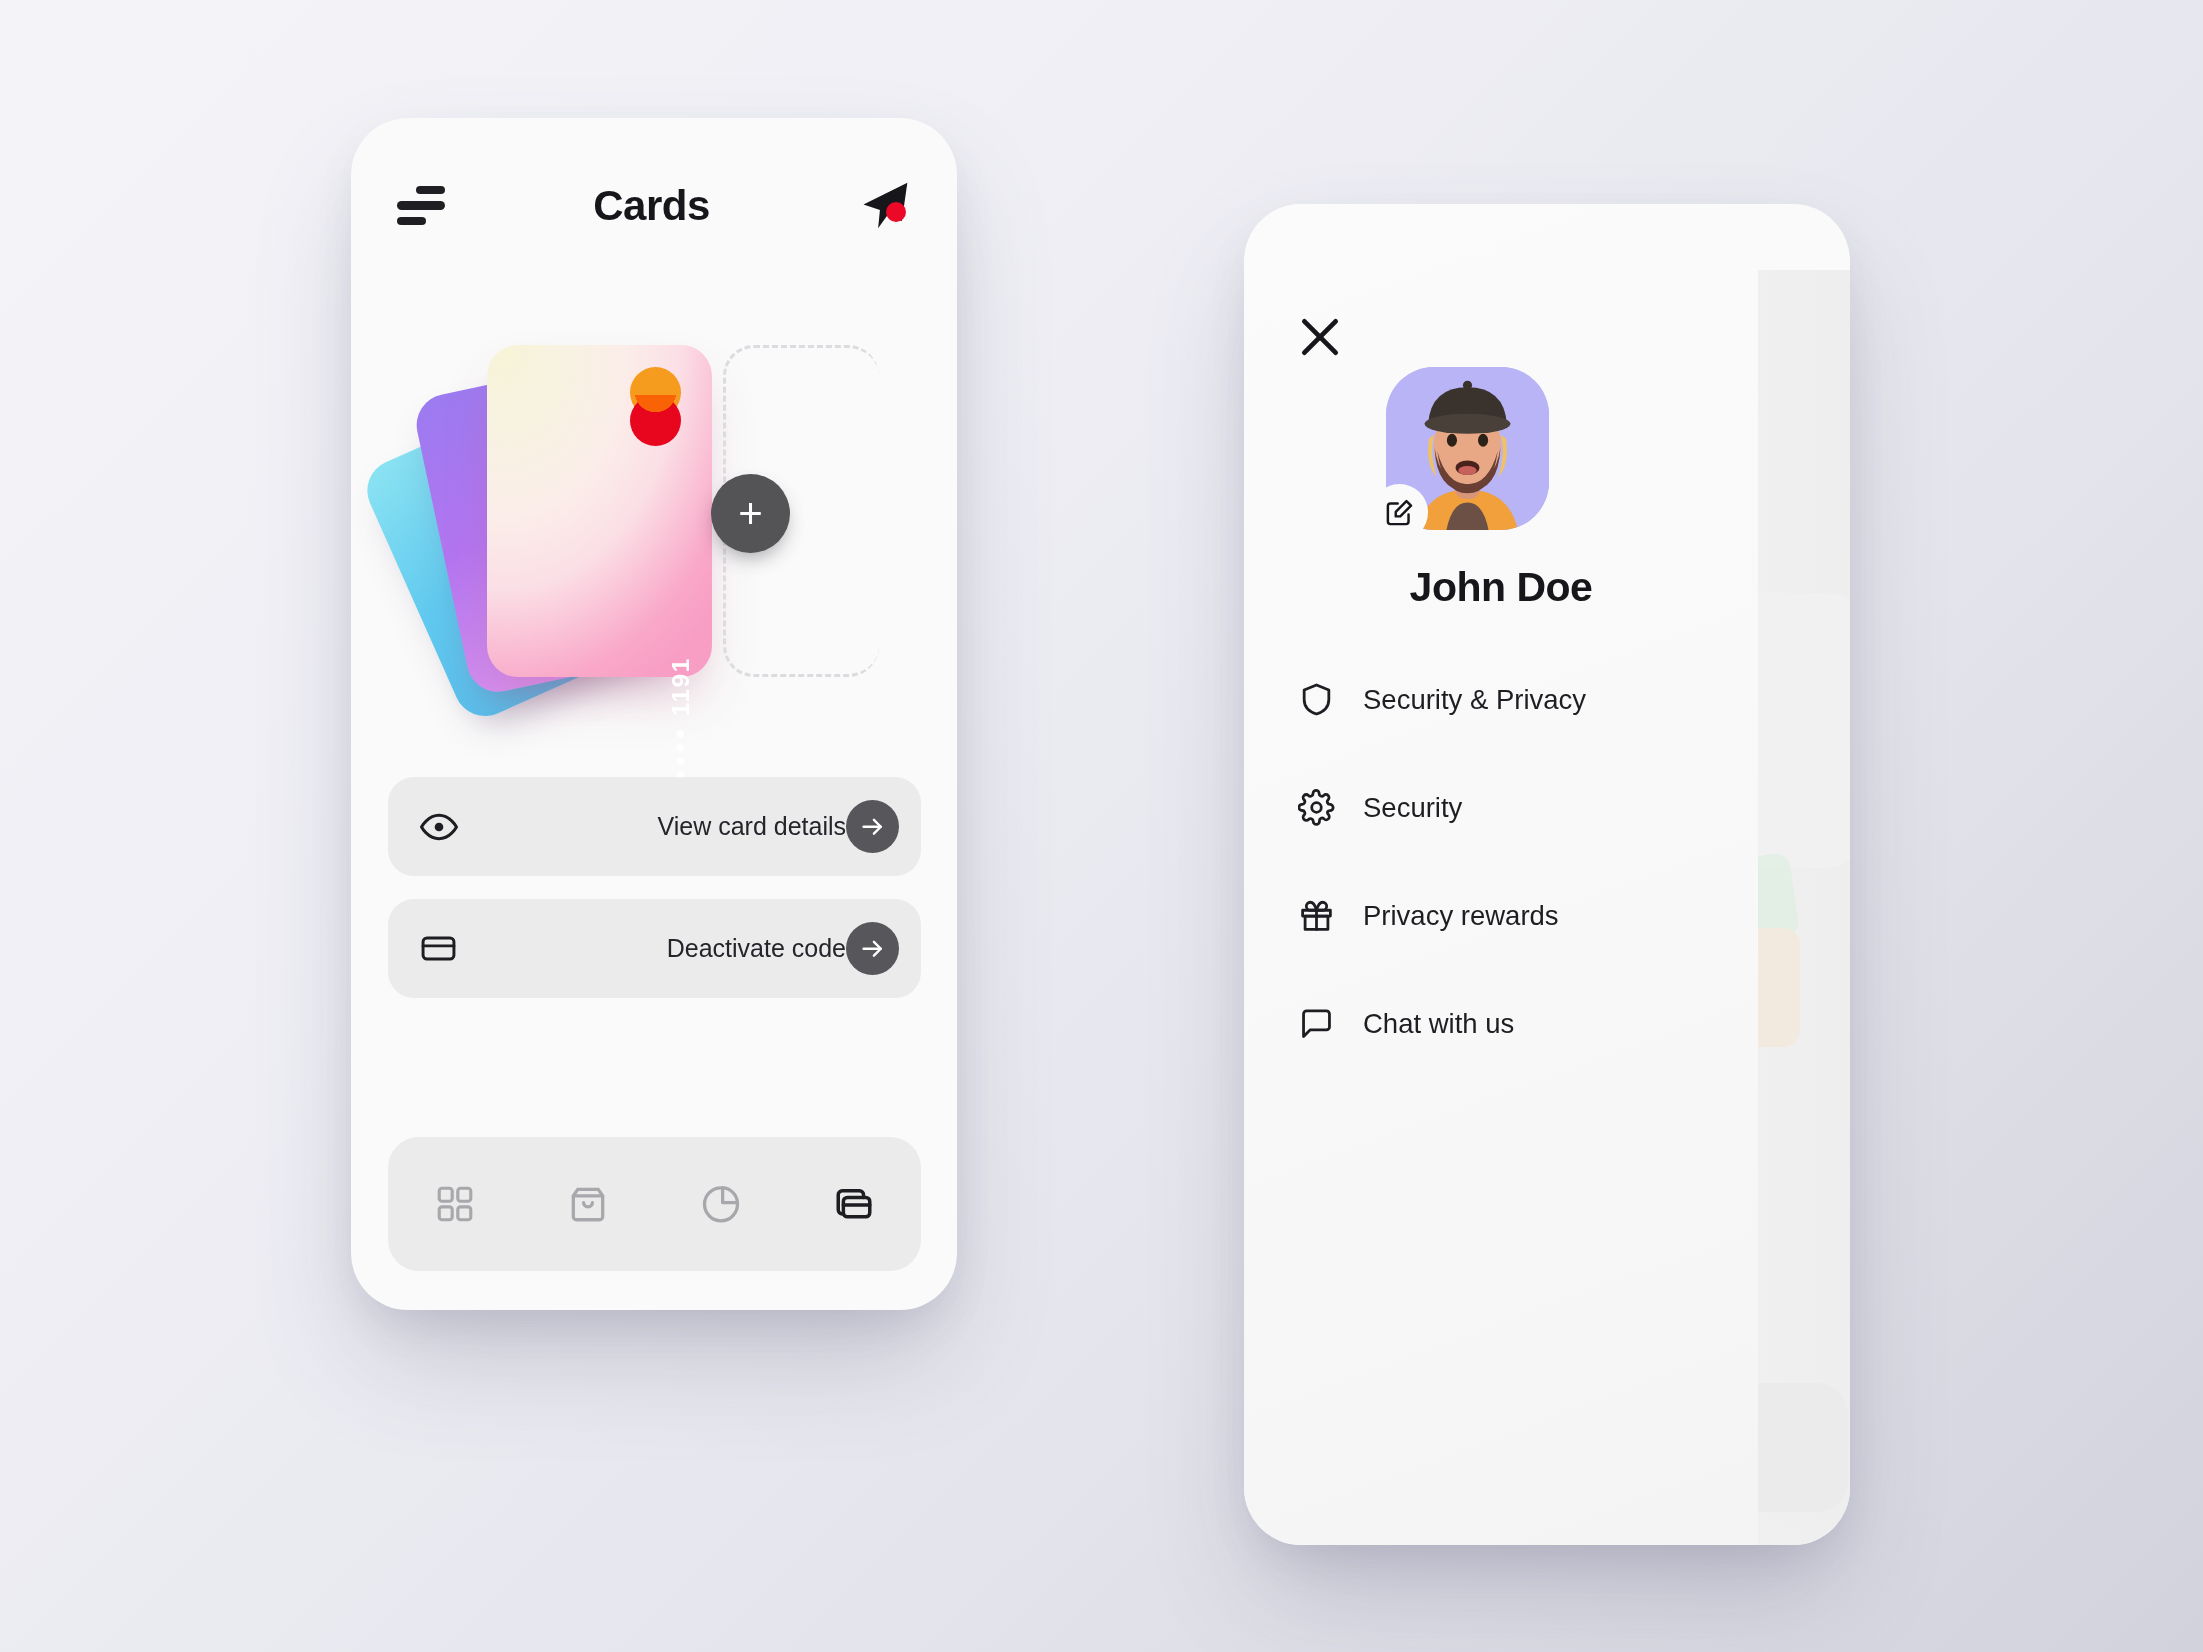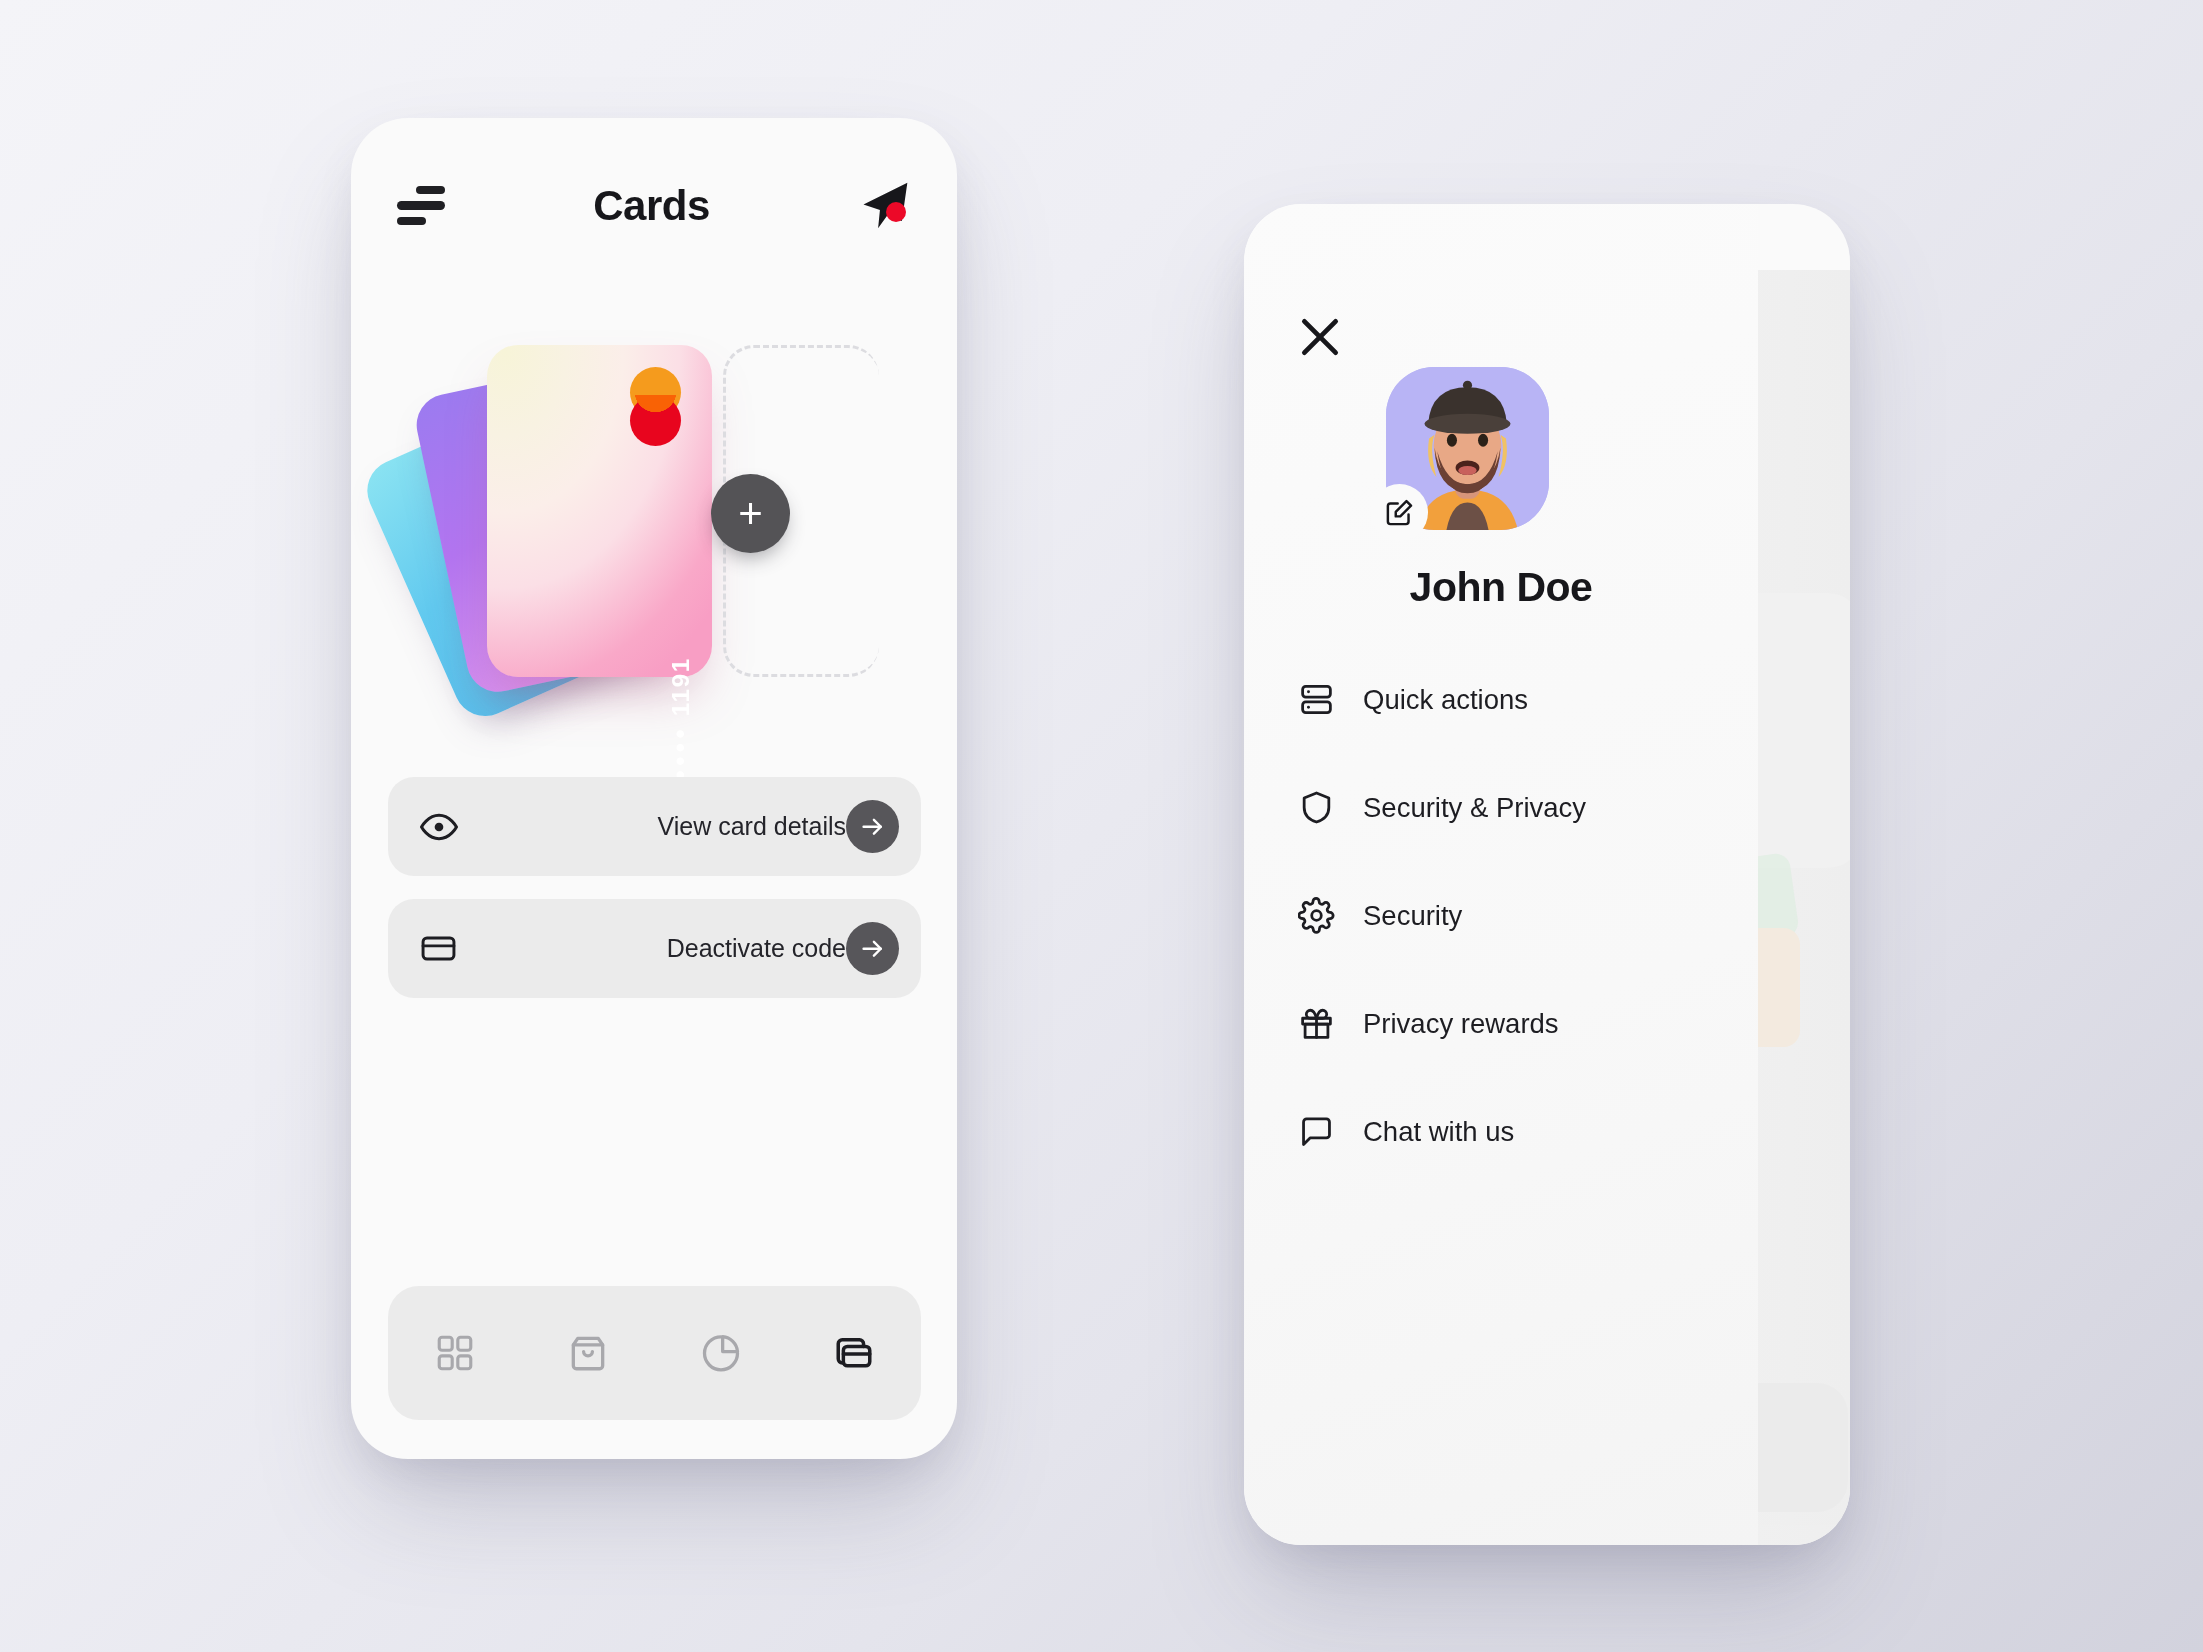--- a/index.html
+++ b/index.html
@@ -12,21 +12,21 @@
 
   
   .phone{
     position:absolute;
     background:#fafafa;
     border-radius:57px;
     overflow:hidden;
     box-shadow:0 55px 110px -18.4px rgba(90,90,120,.28),
                0 18.4px 46px -13.8px rgba(90,90,120,.18);
   }
-  #phone-cards{ left:351px; top:118px; width:606px; height:1341px; }
+  #phone-cards{ left:351px; top:118px; width:606px; height:1192px; }
   #phone-menu { left:1244px; top:204px; width:606px; height:1341px;padding-left:24px; }
 
   
   .top-bar{
     position:absolute; left:0; top:37px; width:100%; height:101px;
     display:flex; align-items:center; justify-content:space-between;
     padding:0 46px;
   }
   .hamburger{ width:48px; height:39px; display:flex; flex-direction:column;
               justify-content:space-between; align-items:flex-end; cursor:pointer; }
@@ -387,31 +387,20 @@
           <path d="M19 13.5V19a2 2 0 0 1-2 2H5a2 2 0 0 1-2-2V7a2 2 0 0 1 2-2h5.6"></path>
           <path d="M17.4 3.2 20.9 6.7 12.6 15H9.1v-3.5z"></path>
         </svg>
       </div>
     </div>
 
     <div class="user-name">John Doe</div>
 
     <div class="menu">
 
-      <div class="menu-item">
-        <span class="ico">
-          <svg width="37" height="37" viewBox="0 0 24 24" fill="none" stroke="#1d1d22" stroke-width="1.8" stroke-linecap="round" stroke-linejoin="round">
-            <rect x="3" y="3.5" width="18" height="7" rx="2"></rect>
-            <rect x="3" y="13.5" width="18" height="7" rx="2"></rect>
-            <circle cx="6.8" cy="7" r=".95" fill="#1d1d22" stroke="none"></circle>
-            <circle cx="6.8" cy="17" r=".95" fill="#1d1d22" stroke="none"></circle>
-          </svg>
-        </span>
-        <span class="lbl">Quick actions</span>
-      </div>
 
       <div class="menu-item">
         <span class="ico">
           <svg width="37" height="37" viewBox="0 0 24 24" fill="none" stroke="#1d1d22" stroke-width="1.8" stroke-linecap="round" stroke-linejoin="round">
             <path d="M12 2.6 20 5.8v6.2c0 5-3.4 8-8 9.4-4.6-1.4-8-4.4-8-9.4V5.8z"></path>
           </svg>
         </span>
         <span class="lbl">Security &amp; Privacy</span>
       </div>
 

